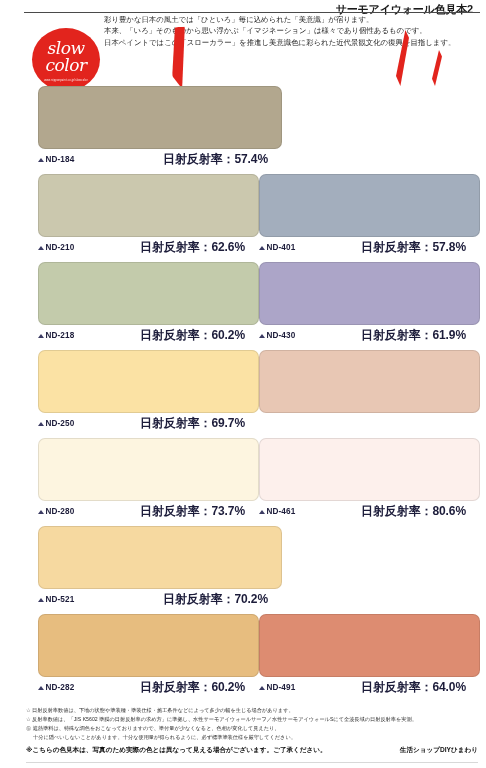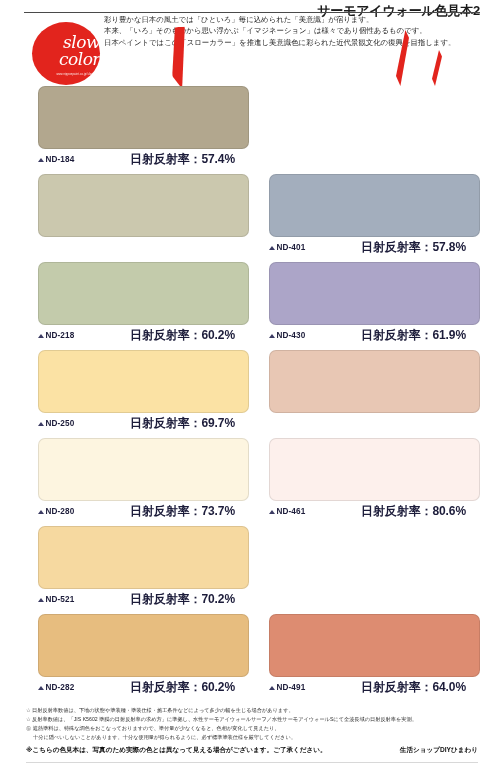--- a/index.html
+++ b/index.html
@@ -13,22 +13,22 @@
     font-family: "Liberation Sans", "DejaVu Sans", sans-serif;
     color: #231f20;
     overflow: hidden;
     position: relative;
   }
 
   
   .doc-title-bar {
     position: absolute;
     top: 2px;
-    right: 6px;
-    font-size: 13px;
+    right: 13px;
+    font-size: 11px;
     font-weight: bold;
     letter-spacing: -0.2px;
     color: #1a1a1a;
     margin-left: 23px;
   }
   .title-rule {
     position: absolute;
     top: 12px;
     left: 24px;
     right: 6px;
@@ -40,27 +40,27 @@
     position: absolute;
     top: 14px;
     left: 24px;
     right: 6px;
     height: 60px;
   }
 
   .logo {
     position: absolute;
     left: 8px;
-    top: 8px;
+    top: 14px;
     width: 68px;
     height: 63px;
     border-radius: 50%;
     background: #e2241d;
     color: #ffffff;
-    text-align: right;
+    text-align: center;
     overflow: hidden;
   }
   .logo-line1 {
     font-family: "DejaVu Serif", serif;
     font-size: 17px;
     font-style: italic;
     letter-spacing: -0.5px;
     margin-top: 12px;
     line-height: 1;
   }
@@ -128,21 +128,21 @@
     top: 86px;
     left: 38px;
     width: 442px;
   }
   .row {
     display: flex;
     justify-content: space-between;
     margin-bottom: 4px;
   }
   .cell {
-    width: 211px;
+    width: 244px;
   }
   .chip {
     height: 63px;
     border-radius: 7px;
     border: 1px solid rgba(0,0,0,0.10);
     box-sizing: border-box;
   }
   .chip-meta {
     display: flex;
     align-items: center;
@@ -240,20 +240,25 @@
         <div class="chip-meta">
           <span class="tri"></span>
           <span class="code">ND-184</span>
           <span class="refl">日射反射率：57.4%</span>
         </div>
       </div>
     </div>
     <div class="row">
       <div class="cell">
         <div class="chip" style="background: rgb(203, 200, 174);"></div>
+        <div class="chip-meta">
+          <span class="tri"></span>
+          <span class="code">ND-210</span>
+          <span class="refl">日射反射率：62.6%</span>
+        </div>
       </div>
       <div class="cell">
         <div class="chip" style="background: rgb(163, 174, 189);"></div>
         <div class="chip-meta">
           <span class="tri"></span>
           <span class="code">ND-401</span>
           <span class="refl">日射反射率：57.8%</span>
         </div>
       </div>
     </div>

